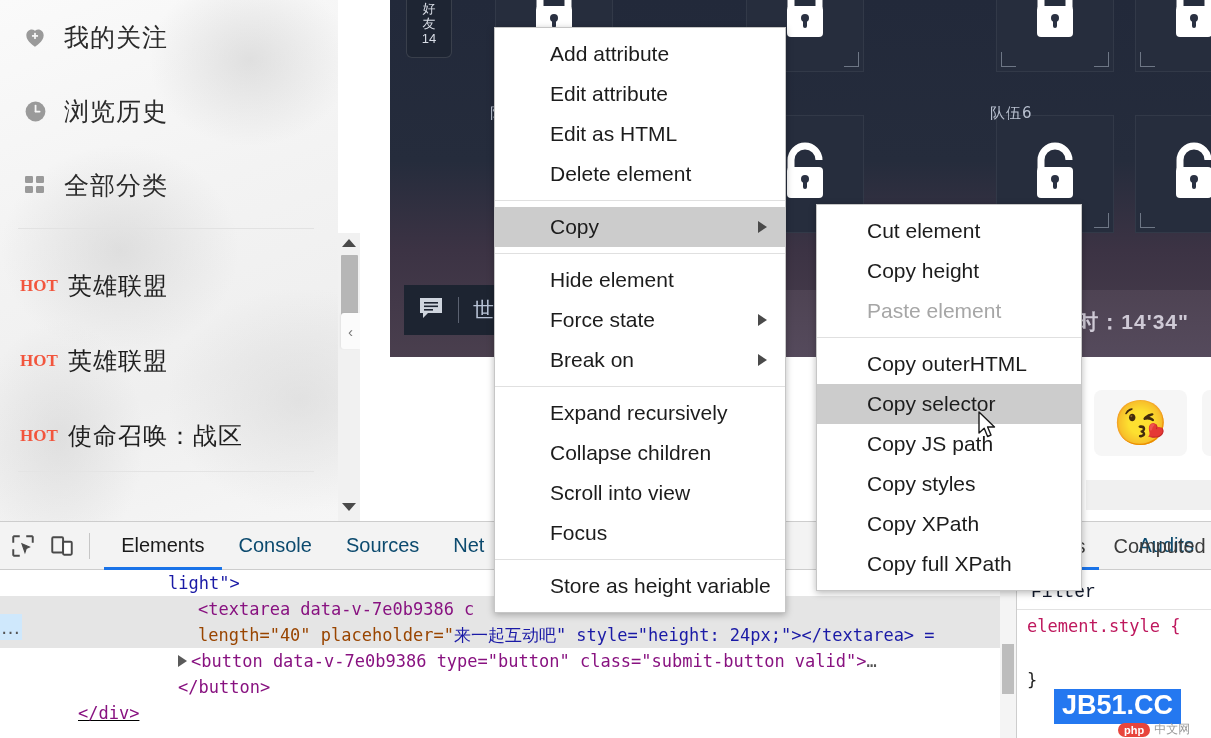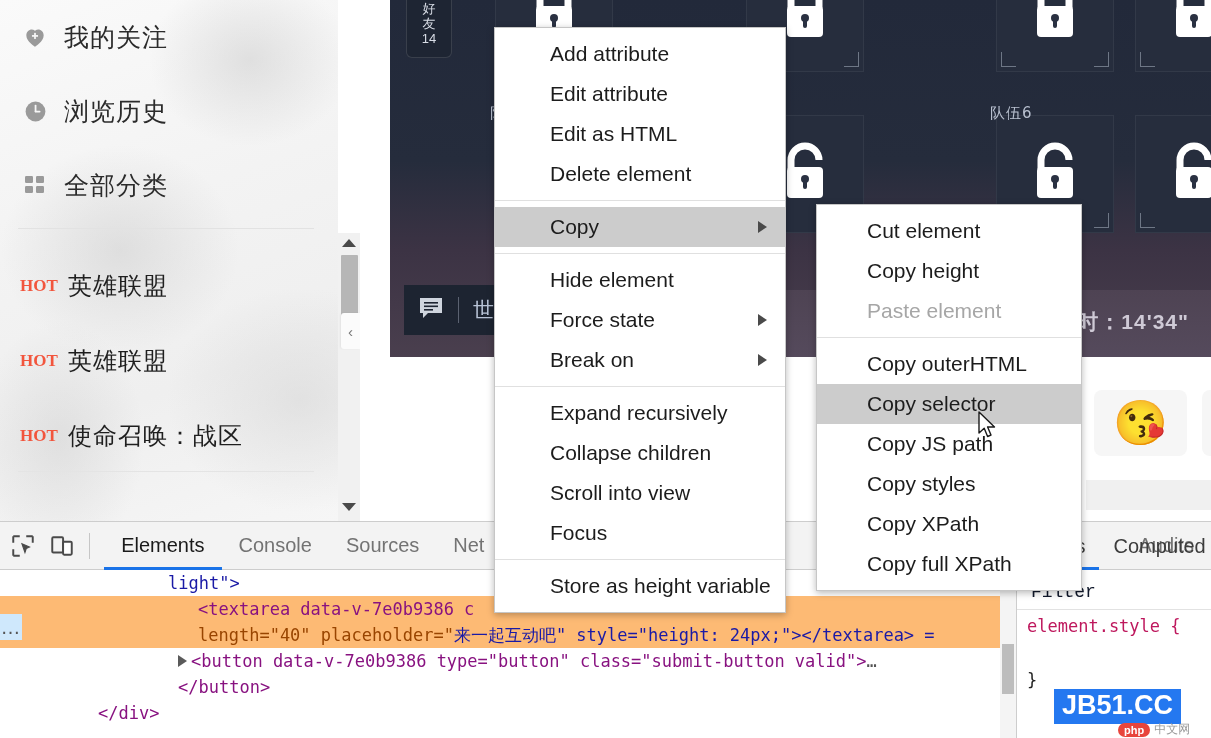--- a/index.html
+++ b/index.html
@@ -200,39 +200,39 @@
   }
   .dt-icon-btn {
     width: 40px; height: 40px; margin-left: 6px;
     display: flex; align-items: center; justify-content: center;
     color: #5a5a5a;
   }
   .dt-sep { width: 1px; height: 26px; background: #c6c6c6; margin: 0 14px 0 10px; }
   .dt-tab {
     height: 48px; padding: 0 17px;
     display: flex; align-items: center;
-    font-size: 20px; color: #737373;
+    font-size: 20px; color: #0c4a6e;
     font-family: "Liberation Sans", sans-serif;
     position: relative; white-space: nowrap;
   }
   .dt-tab.active { color: #1a1a1a; }
   .dt-tab.active::after {
     content: ""; position: absolute; left: 0; right: 0; bottom: 0;
     height: 3px; background: #1a73e8;
   }
 
   
   .dt-body {
     position: absolute; left: 0; top: 48px; width: 1000px; height: 169px;
     overflow: hidden; background: #ffffff;
     font-family: "DejaVu Sans Mono", "Liberation Mono", monospace;
     font-size: 17px; line-height: 26px;
   }
   .code-line { white-space: pre; padding-left: 0; }
-  .code-line.sel { background: #fdba74; }
+  .code-line.sel { background: #e5e5e5; }
   .tag { color: #881280; }
   .attr { color: #994500; }
   .val { color: #1a1aa6; }
   .cjk { color: #1a1aa6; font-family: "DejaVu Sans", sans-serif; }
   .ell { color: #555; }
   .tri {
     display: inline-block; width: 0; height: 0; vertical-align: middle;
     border-top: 6px solid transparent; border-bottom: 6px solid transparent;
     border-left: 9px solid #5a5a5a; margin: 0 4px 3px 0;
   }
@@ -576,21 +576,21 @@
     </div>
 
     <div class="dt-body">
       <div class="code-line" style="padding-left:168px;"><span class="val">light"&gt;</span></div>
 
       <div class="code-line sel" style="padding-left:198px;"><span class="tag">&lt;textarea data-v-7e0b9386 c</span></div>
       <div class="code-line sel" style="padding-left:198px;"><span class="attr">length="40" placeholder="</span><span class="cjk">来一起互动吧</span><span class="val">" style="height: 24px;"&gt;&lt;/textarea&gt; =</span></div>
 
       <div class="code-line" style="padding-left:178px;"><i class="tri"></i><span class="tag">&lt;button data-v-7e0b9386 type="button" class="submit-button valid"&gt;</span><span class="ell">…</span></div>
       <div class="code-line" style="padding-left:178px;"><span class="tag">&lt;/button&gt;</span></div>
-      <div class="code-line" style="padding-left:98px;"><span class="tag">&lt;/div&gt;</span></div>
+      <div class="code-line" style="padding-left:78px;text-decoration:underline;"><span class="tag">&lt;/div&gt;</span></div>
     </div>
     <div class="dots-left">…</div>
 
     <div class="dt-vscroll">
         <i></i>
       </div>
 
     <div class="styles-pane">
       <div class="styles-tabs">
         <div class="st-tab active">

